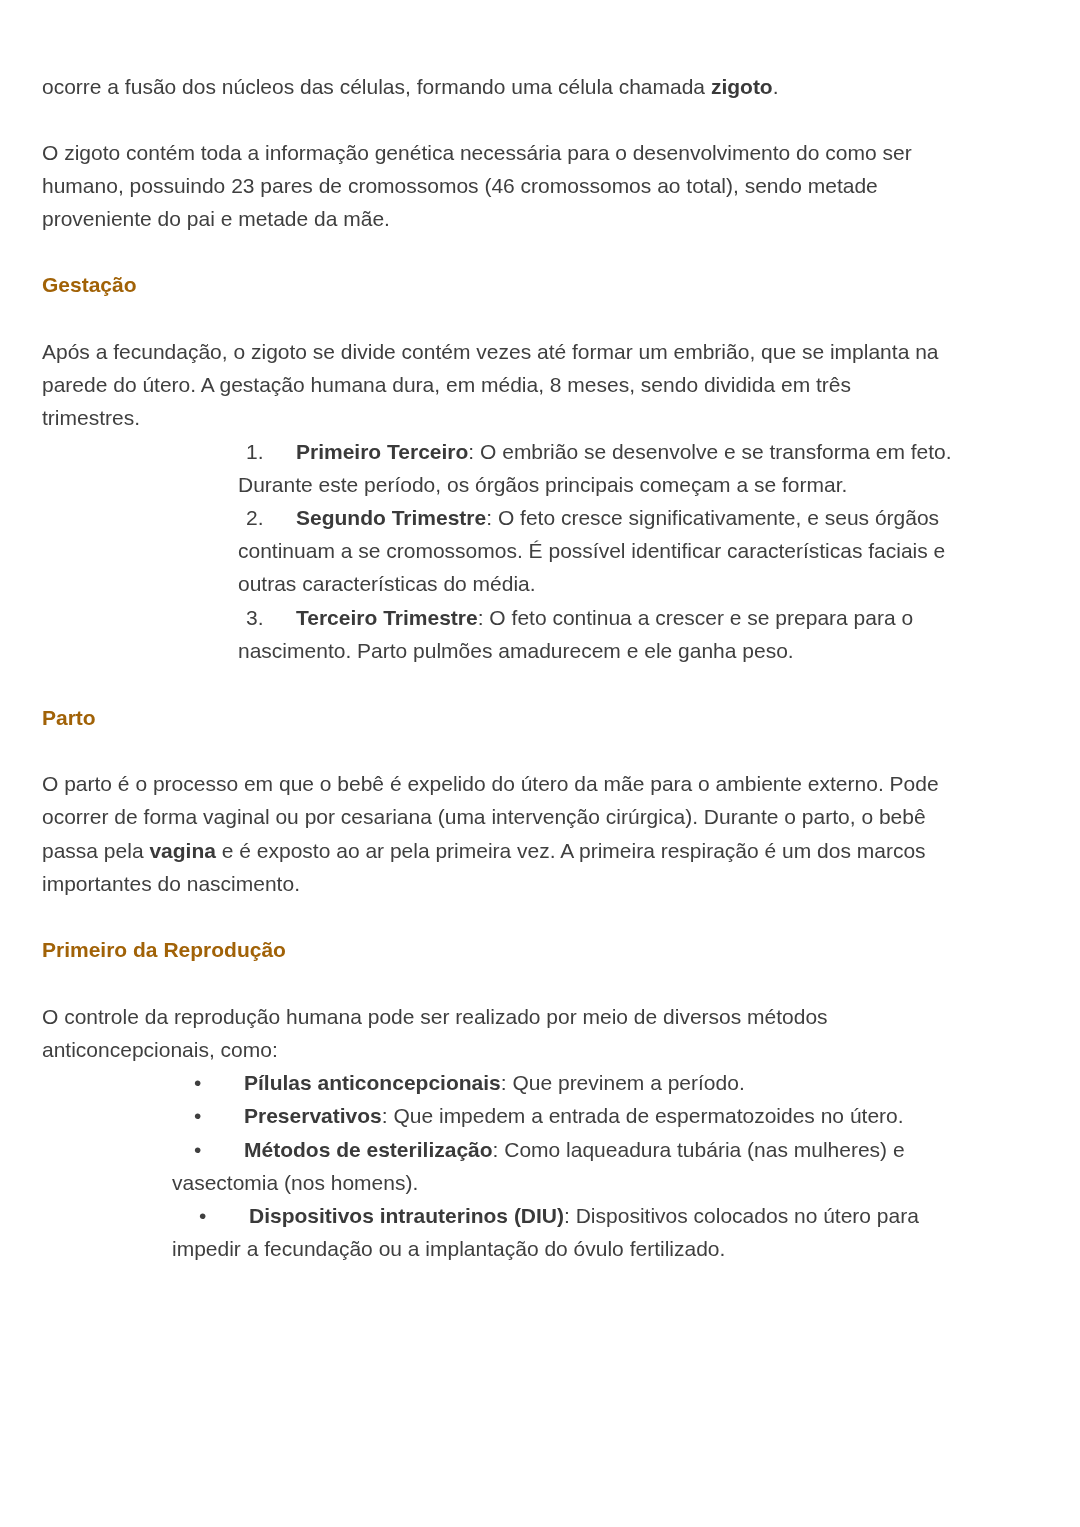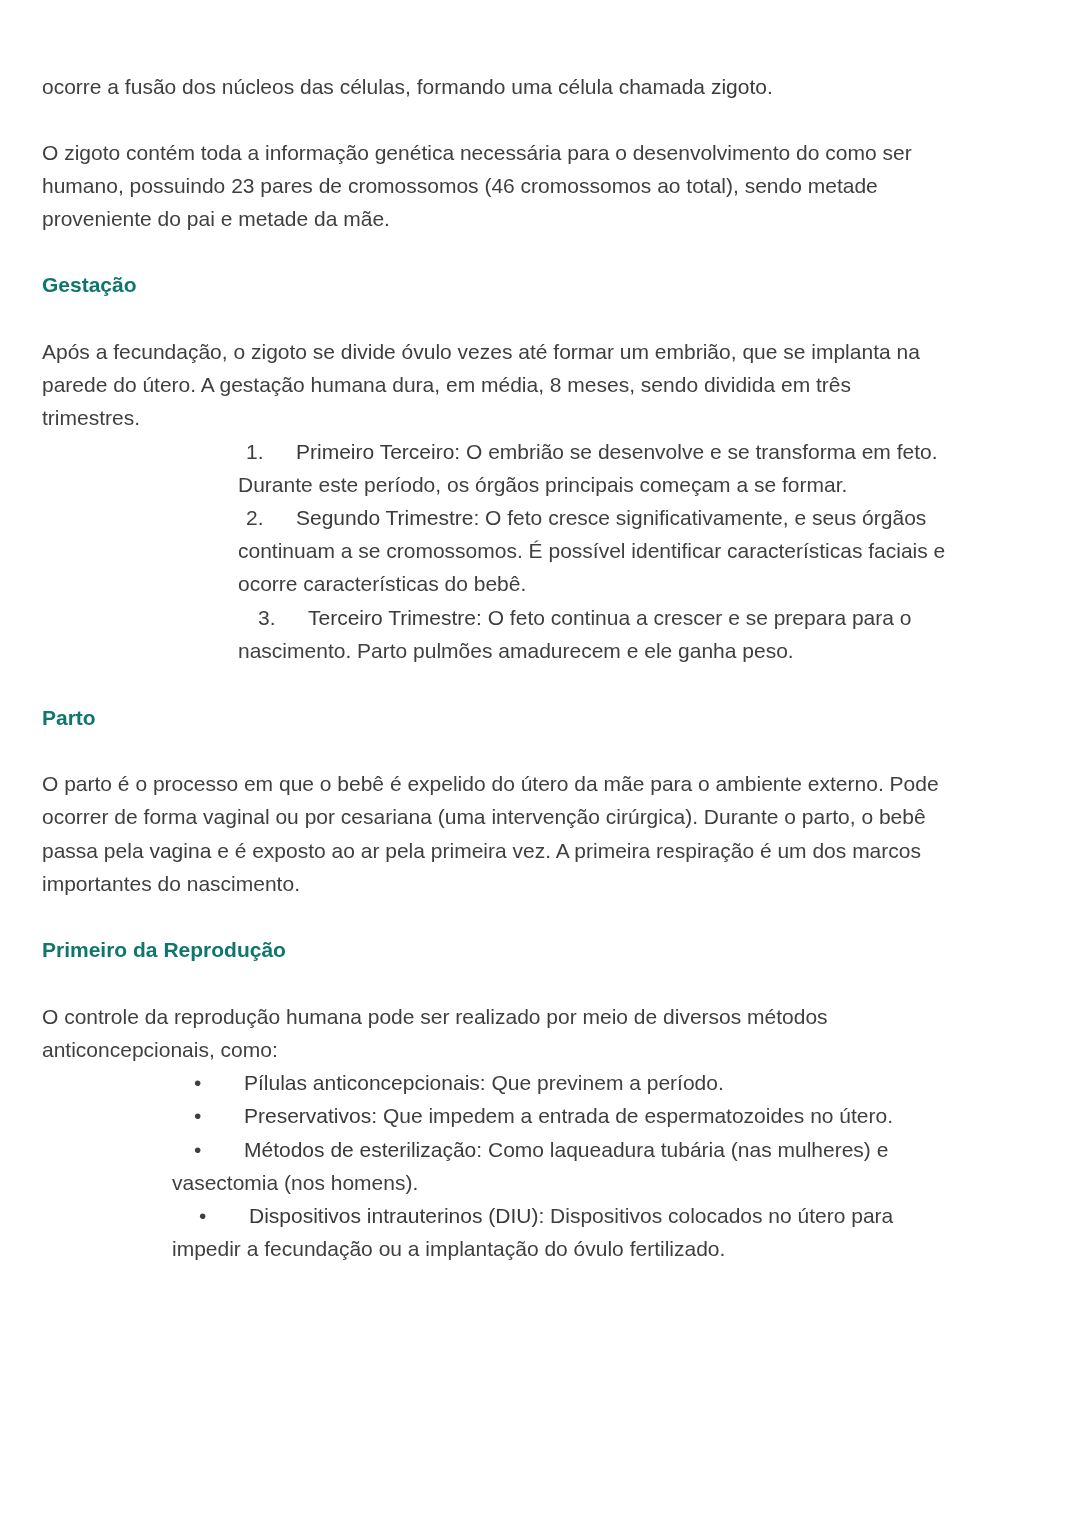--- a/index.html
+++ b/index.html
@@ -4,54 +4,54 @@
 <style>
   html, body { margin: 0; padding: 0; background: #ffffff; }
   body {
     width: 1080px; height: 1527px; overflow: hidden; position: relative;
     font-family: "Liberation Sans", sans-serif;
     color: #3f3f3f;
     font-size: 21px;
   }
   .doc { position: absolute; left: 42px; top: 0; width: 1000px; }
   .line { position: absolute; white-space: nowrap; line-height: 33px; }
-  b, .bold { font-weight: normal; color: #3a3a3a; }
-  .heading { font-weight: bold; color: #0f766e; }
+  b, .bold { font-weight: bold; color: #3a3a3a; }
+  .heading { font-weight: bold; color: #a16207; }
   .num { display: inline-block; width: 58px; padding-left: 8px; box-sizing: border-box; }
   .bullet { display: inline-block; width: 72px; padding-left: 22px; box-sizing: border-box; }
 </style>
 </head>
 <body>
 
 <div class="doc">
 
   <div class="line" style="top:70px">
     <span>ocorre a fusão dos núcleos das células, formando uma célula chamada </span><b>zigoto</b><span>.</span>
   </div>
   <div class="line" style="top:136px">O zigoto contém toda a informação genética necessária para o desenvolvimento do como ser</div>
   <div class="line" style="top:169px">humano, possuindo 23 pares de cromossomos (46 cromossomos ao total), sendo metade</div>
   <div class="line" style="top:202px">proveniente do pai e metade da mãe.</div>
 
   <div class="line heading" style="top:268px">Gestação</div>
-  <div class="line" style="top:335px">Após a fecundação, o zigoto se divide óvulo vezes até formar um embrião, que se implanta na</div>
+  <div class="line" style="top:335px">Após a fecundação, o zigoto se divide contém vezes até formar um embrião, que se implanta na</div>
   <div class="line" style="top:368px">parede do útero. A gestação humana dura, em média, 8 meses, sendo dividida em três</div>
   <div class="line" style="top:401px">trimestres.</div>
 
   <div class="line" style="top:435px; left:196px">
     <span class="num">1.</span><b>Primeiro Terceiro</b><span>: O embrião se desenvolve e se transforma em feto.</span>
   </div>
   <div class="line" style="top:468px; left:196px">Durante este período, os órgãos principais começam a se formar.</div>
 
   <div class="line" style="top:501px; left:196px">
     <span class="num">2.</span><b>Segundo Trimestre</b><span>: O feto cresce significativamente, e seus órgãos</span>
   </div>
   <div class="line" style="top:534px; left:196px">continuam a se cromossomos. É possível identificar características faciais e</div>
-  <div class="line" style="top:567px; left:196px">ocorre características do bebê.</div>
+  <div class="line" style="top:567px; left:196px">outras características do média.</div>
 
-  <div class="line" style="top:601px; left:208px">
+  <div class="line" style="top:601px; left:196px">
     <span class="num">3.</span><b>Terceiro Trimestre</b><span>: O feto continua a crescer e se prepara para o</span>
   </div>
   <div class="line" style="top:634px; left:196px">nascimento. Parto pulmões amadurecem e ele ganha peso.</div>
 
   <div class="line heading" style="top:701px">Parto</div>
   <div class="line" style="top:767px">O parto é o processo em que o bebê é expelido do útero da mãe para o ambiente externo. Pode</div>
   <div class="line" style="top:800px">ocorrer de forma vaginal ou por cesariana (uma intervenção cirúrgica). Durante o parto, o bebê</div>
   <div class="line" style="top:834px">
     <span>passa pela </span><b>vagina</b><span> e é exposto ao ar pela primeira vez. A primeira respiração é um dos marcos</span>
   </div>

